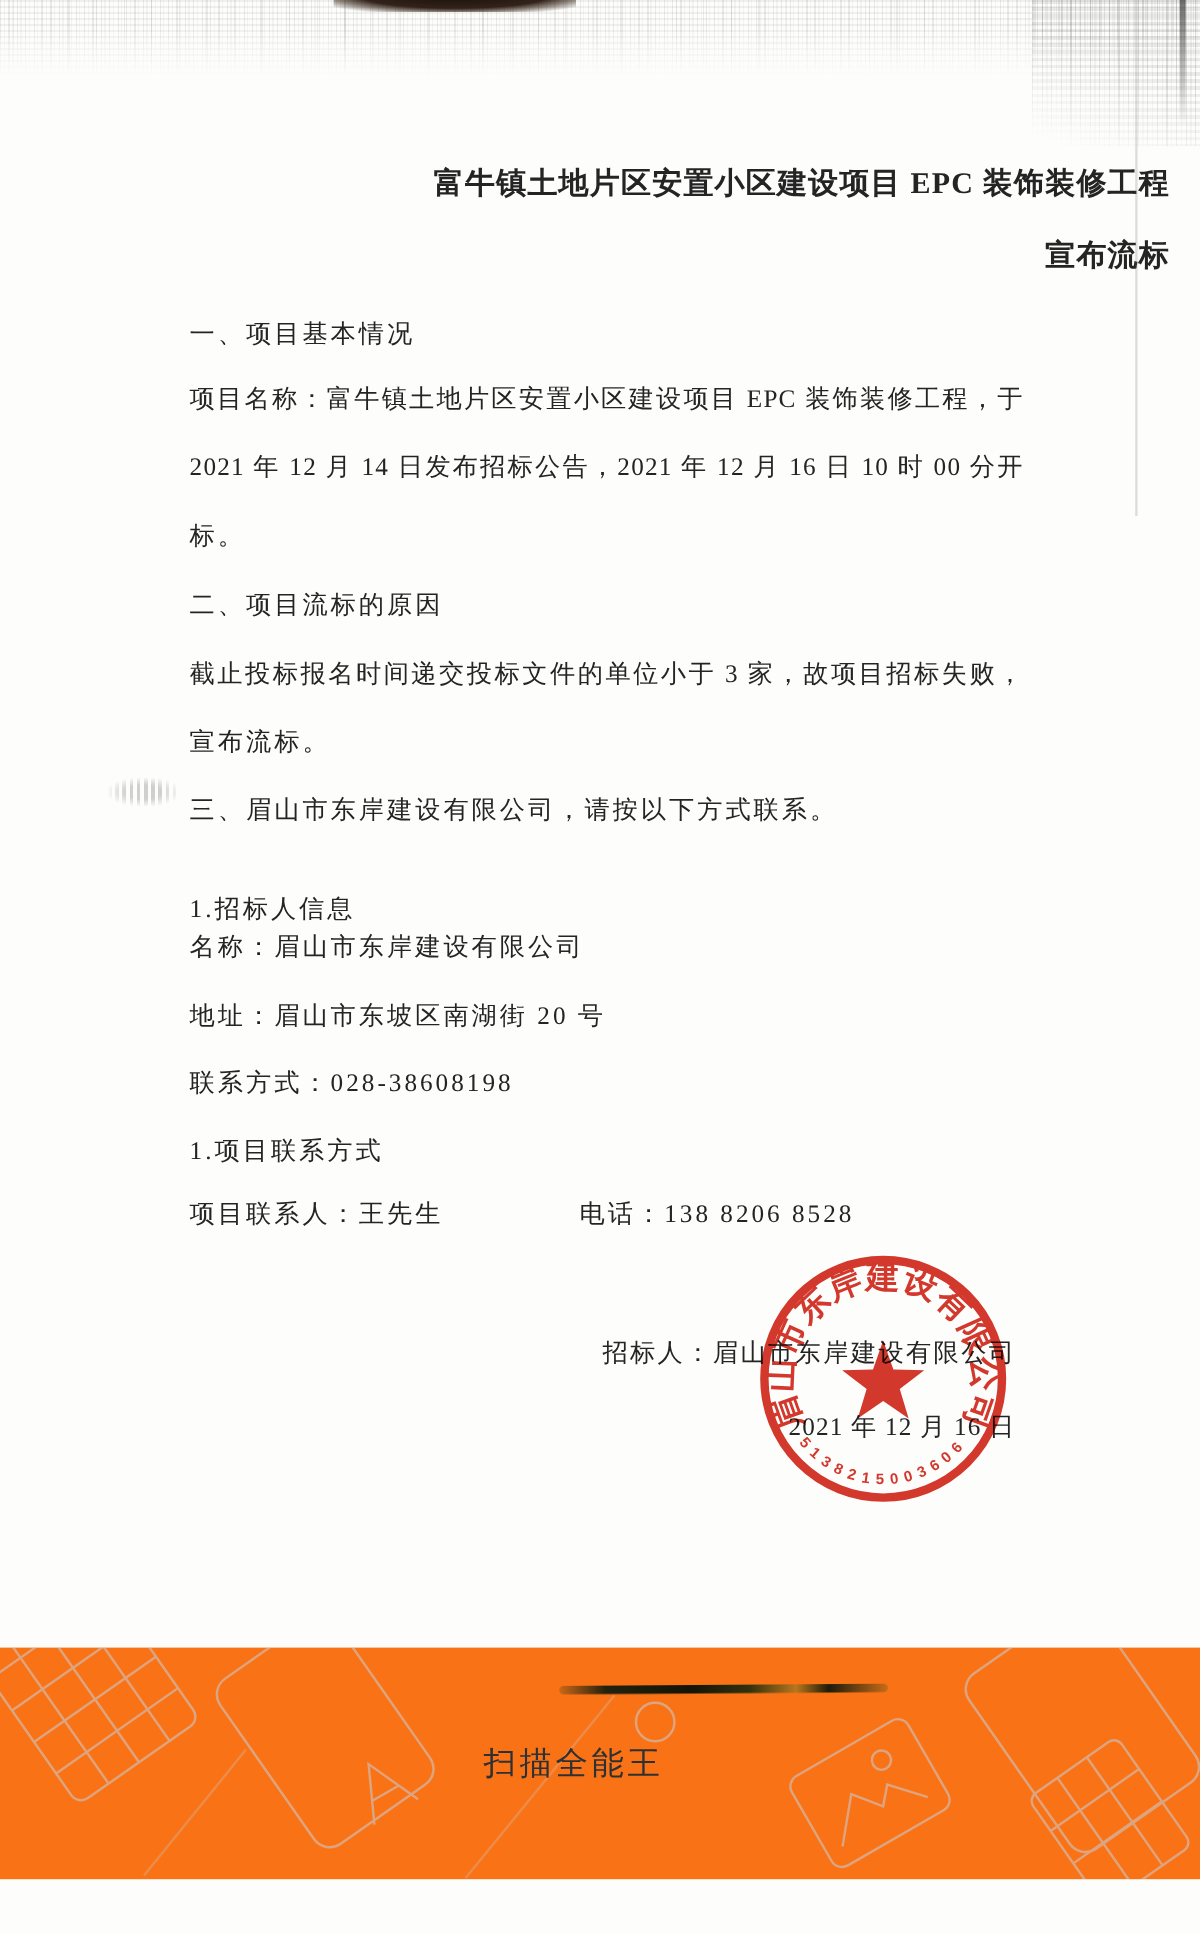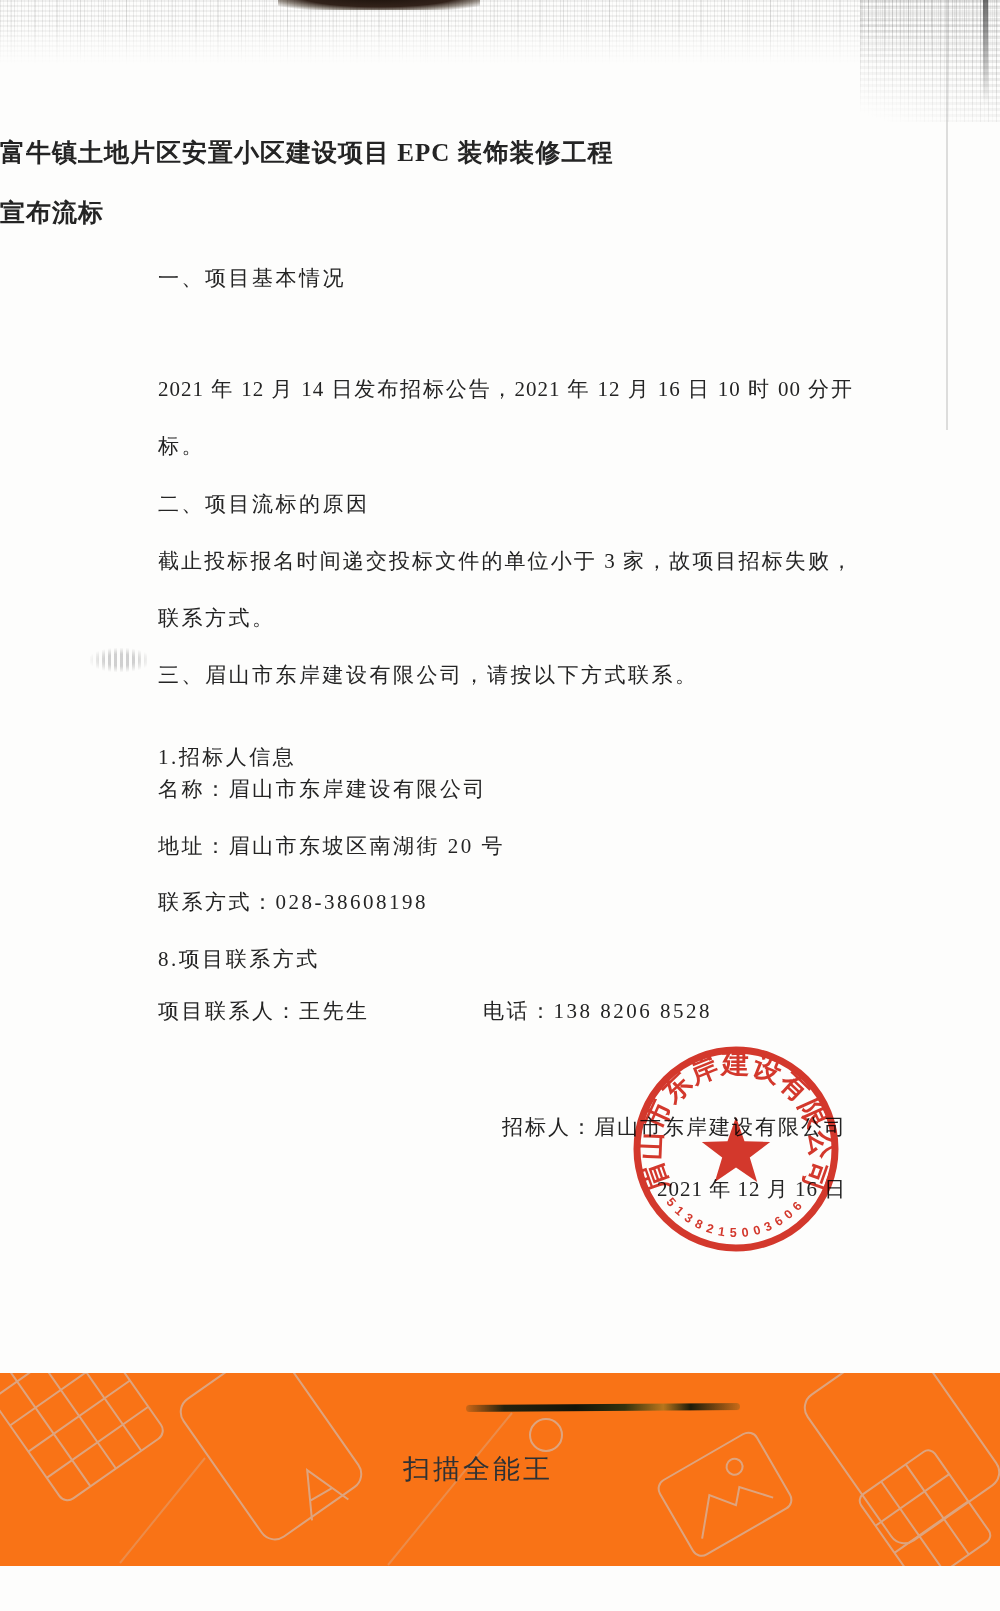--- a/index.html
+++ b/index.html
@@ -52,21 +52,21 @@
   .footer-smudge{
     position:absolute;left:466px;top:1404px;width:274px;height:7px;z-index:6;border-radius:4px;
     background:linear-gradient(90deg, rgba(70,65,20,0.25), #23220f 14%, #141408 40%, #32320e 58%, rgba(120,120,35,0.5) 72%, #1c1c0a 82%, rgba(90,90,30,0.3));
     filter:blur(0.4px);
     transform:rotate(-0.4deg);
     pointer-events:none;
   }
 
   
   .tline{
-    position:absolute;left:0;width:975px;text-align:left;
+    position:absolute;left:0;width:975px;text-align:right;
     font-weight:bold;font-size:25px;letter-spacing:1px;z-index:2;
   }
   .t1{top:136px;}
   .t2{top:196px;}
   .bline{
     position:absolute;left:158px;width:695px;
     font-size:21px;letter-spacing:2.5px;z-index:2;white-space:pre;
   }
   .just{
     letter-spacing:1px;white-space:normal;
@@ -117,31 +117,32 @@
   <div class="blob-top"></div>
   <div class="streak-right"></div>
   <div class="vline-right"></div>
   <div class="smudge-left"></div>
   <div class="footer-smudge"></div>
 
   <div class="tline t1">富牛镇土地片区安置小区建设项目 EPC 装饰装修工程</div>
   <div class="tline t2">宣布流标</div>
 
   <div class="bline l1">一、项目基本情况</div>
+  <div class="bline l2 just">项目名称：富牛镇土地片区安置小区建设项目 EPC 装饰装修工程，于</div>
   <div class="bline l3 just">2021 年 12 月 14 日发布招标公告，2021 年 12 月 16 日 10 时 00 分开</div>
   <div class="bline l4">标。</div>
   <div class="bline l5">二、项目流标的原因</div>
   <div class="bline l6 just">截止投标报名时间递交投标文件的单位小于 3 家，故项目招标失败，</div>
-  <div class="bline l7">联系方式。</div>
+  <div class="bline l7">宣布流标。</div>
   <div class="bline l8">三、眉山市东岸建设有限公司，请按以下方式联系。</div>
   <div class="bline l9">1.招标人信息</div>
   <div class="bline l10">名称：眉山市东岸建设有限公司</div>
   <div class="bline l11">地址：眉山市东坡区南湖街 20 号</div>
   <div class="bline l12">联系方式：028-38608198</div>
-  <div class="bline l13">8.项目联系方式</div>
+  <div class="bline l13">1.项目联系方式</div>
   <div class="bline l14">
     <span class="phone-part phone-left">项目联系人：王先生</span>
     <span class="phone-part phone-right">电话：138 8206 8528</span>
   </div>
 
   <div class="sig-line">招标人：眉山市东岸建设有限公司</div>
   <div class="date-line">2021 年 12 月 16 日</div>
 
   <svg class="stamp" viewBox="0 0 224 224">
     <defs>

